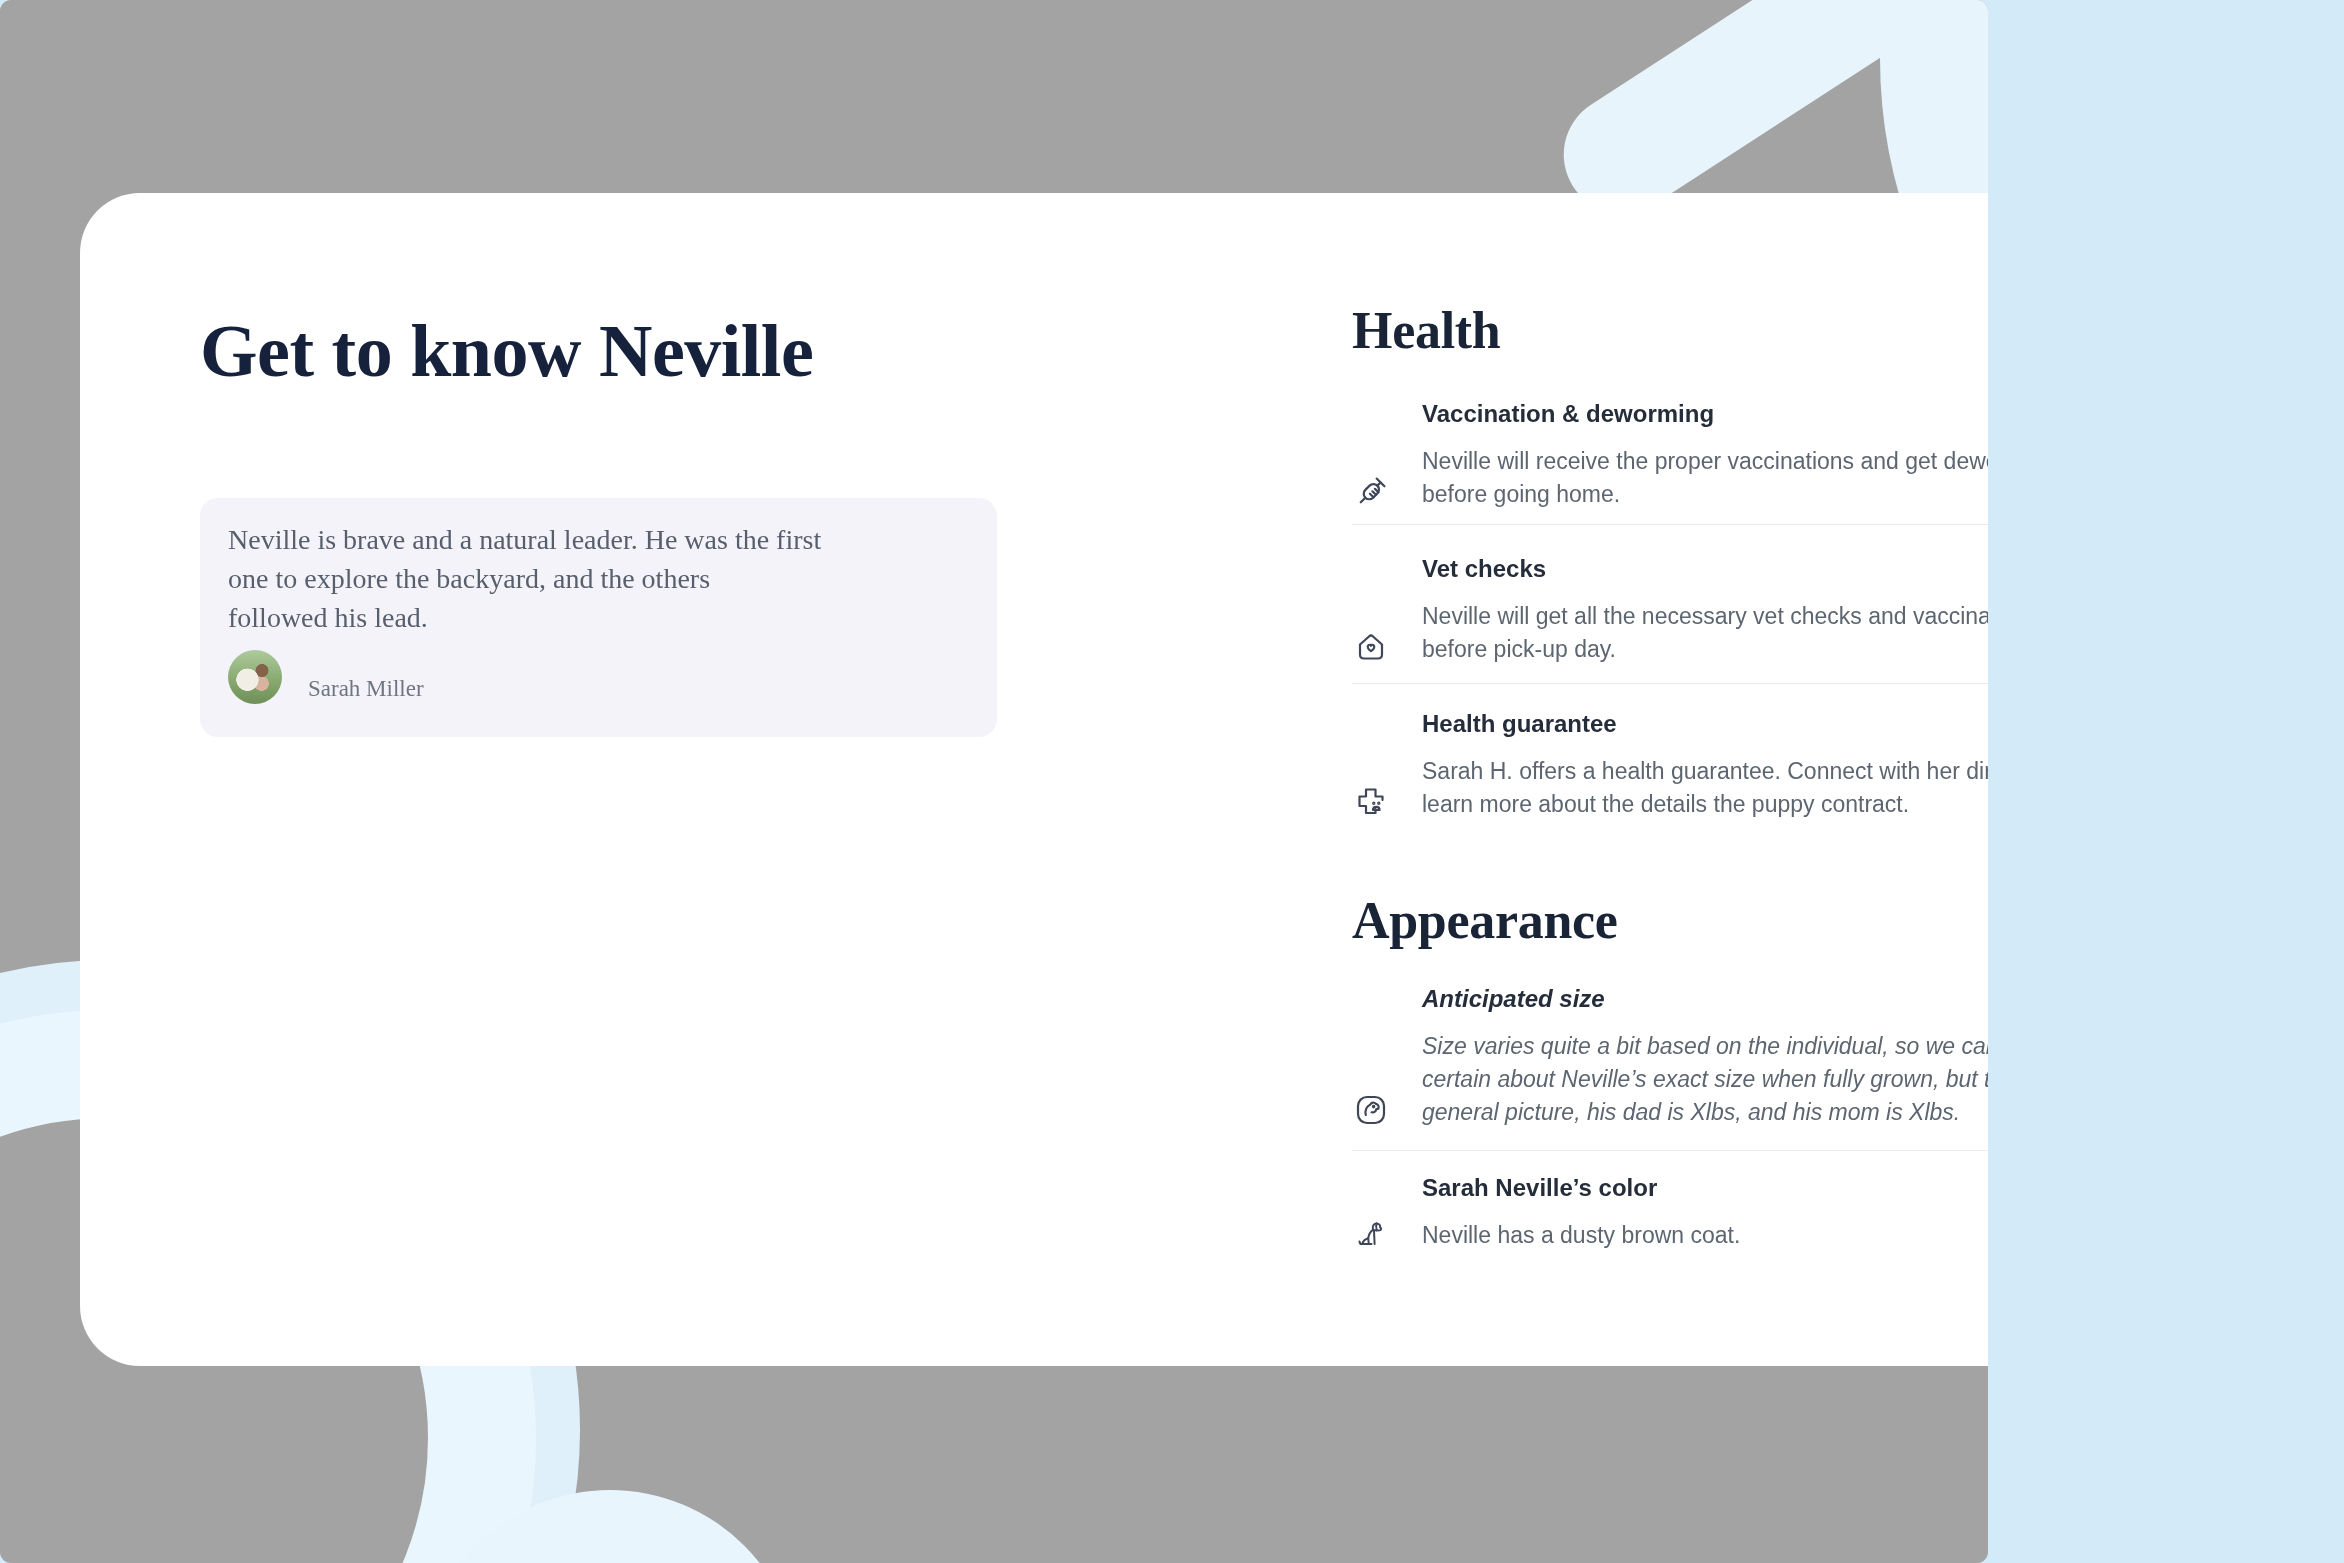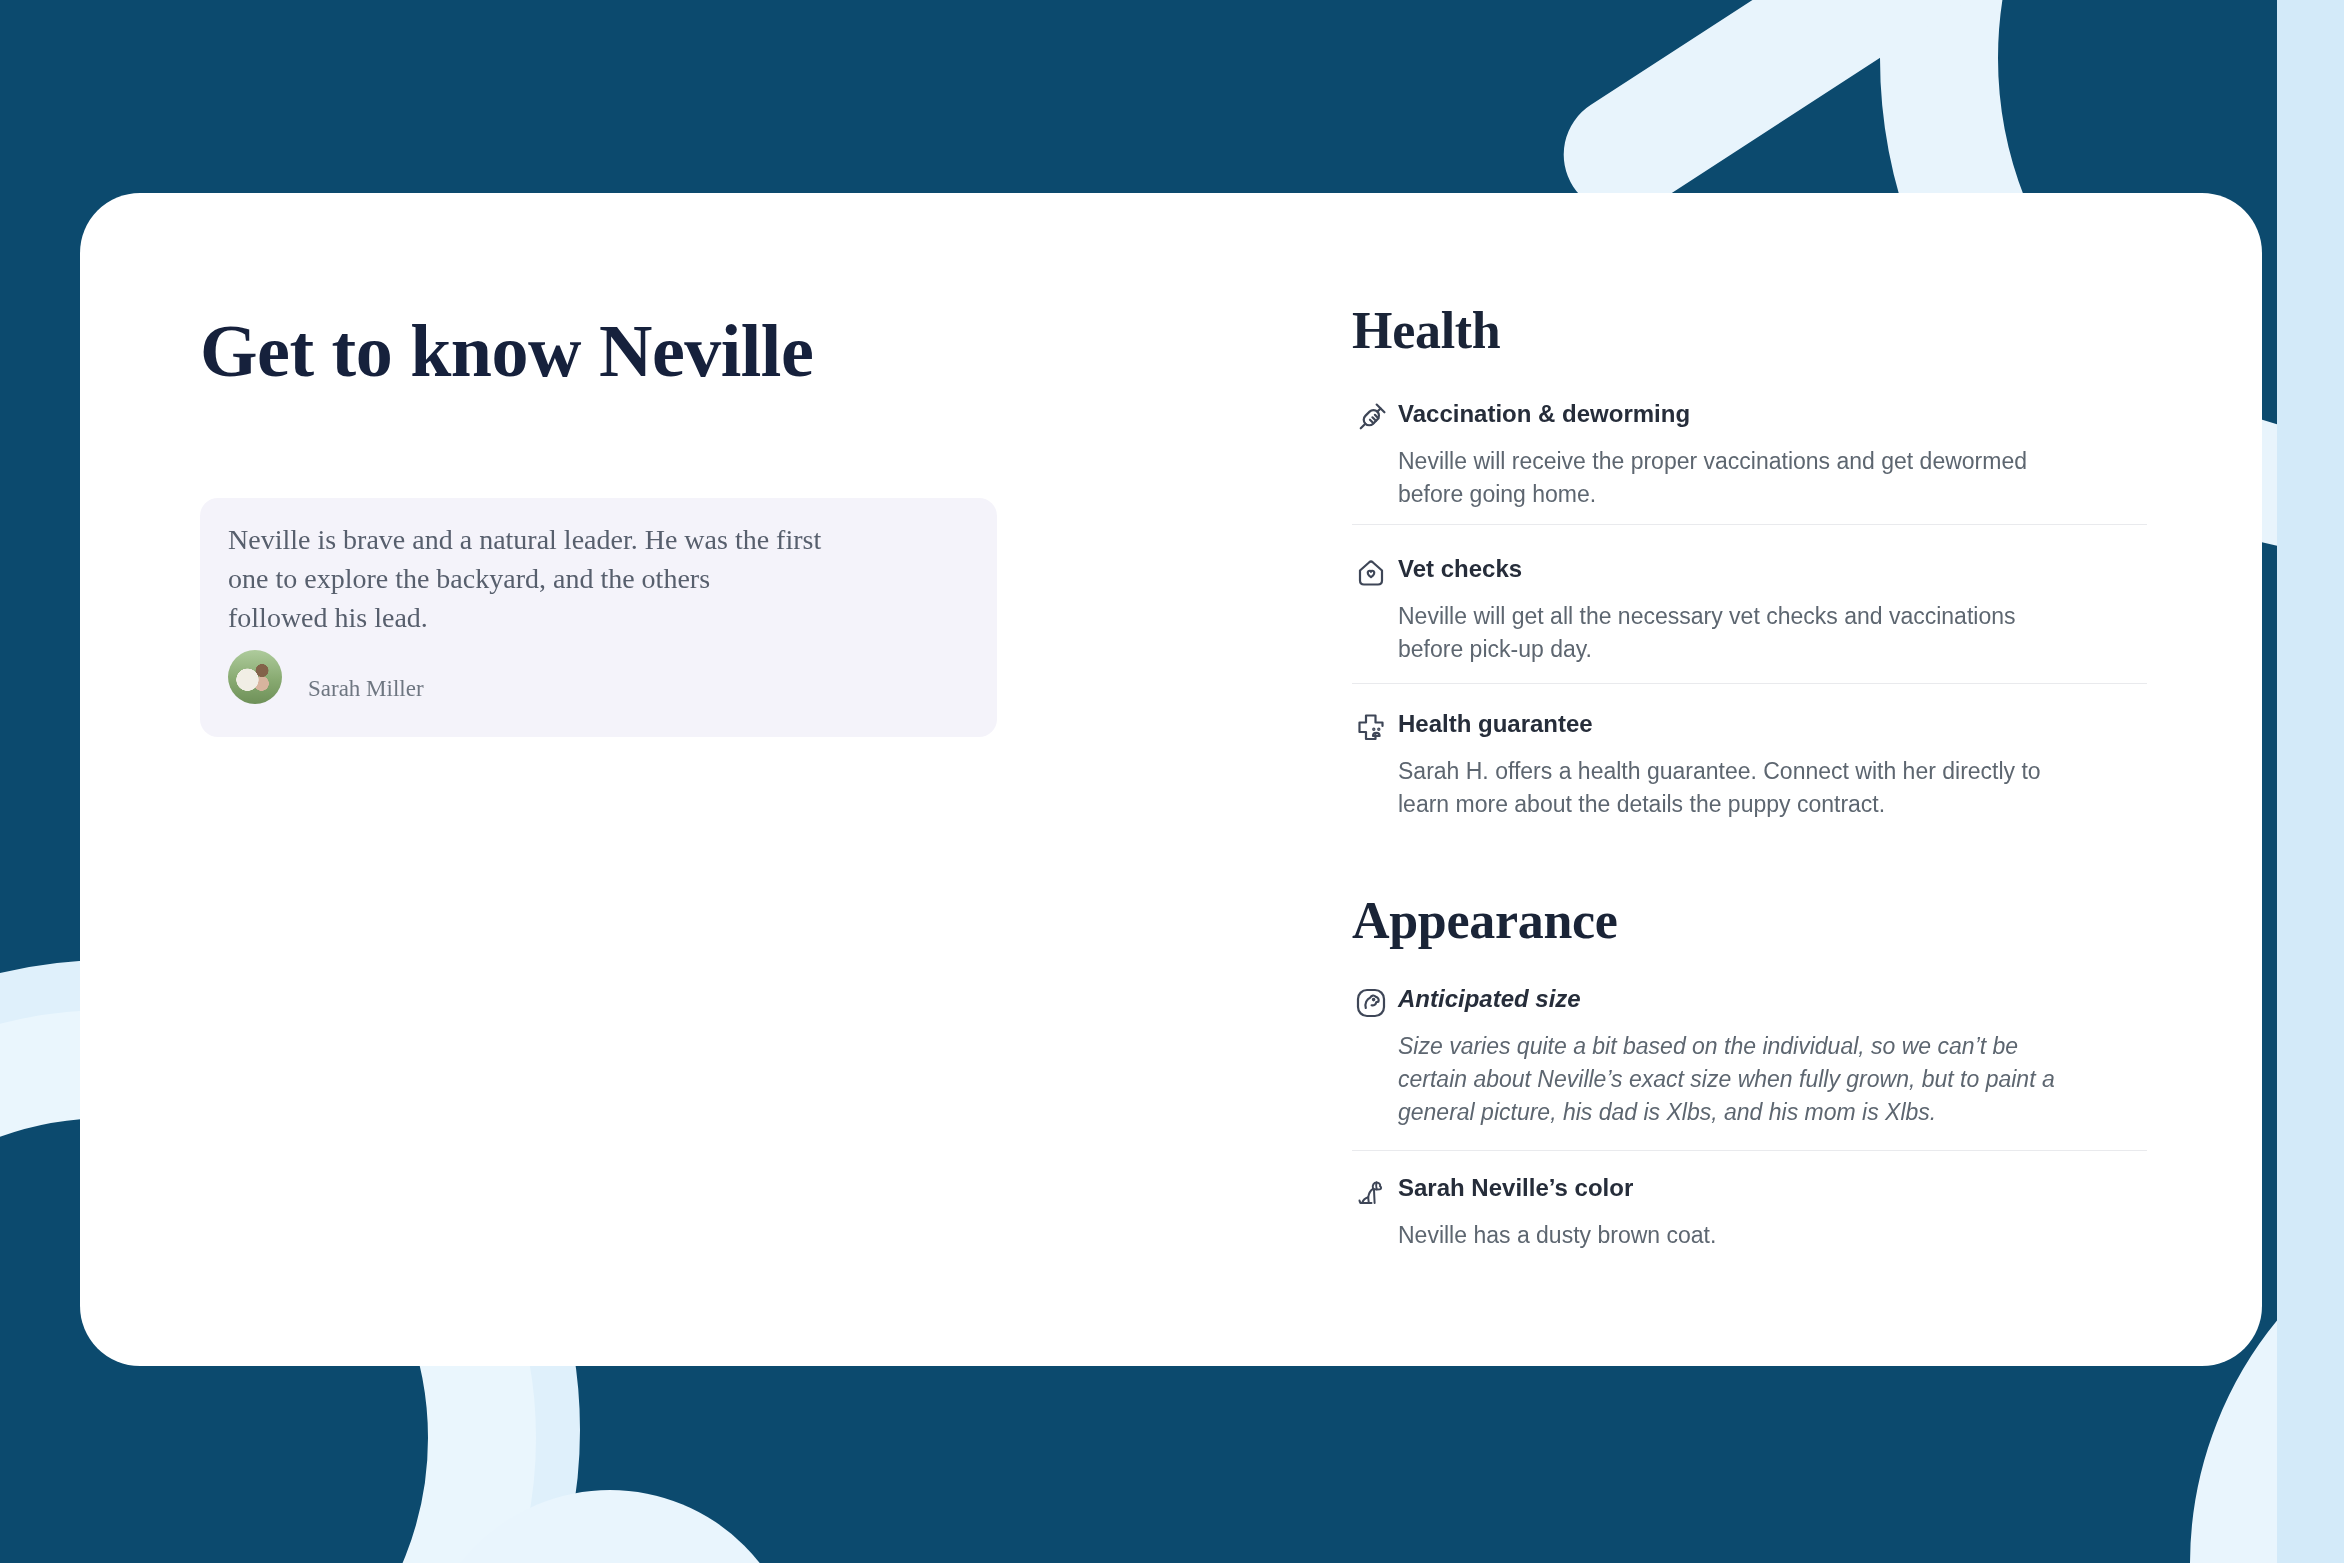--- a/index.html
+++ b/index.html
@@ -2,21 +2,21 @@
 <html><head>
 <meta charset="utf-8">
 <style>
   html,body{margin:0;padding:0;}
   body{
     width:2344px;height:1563px;
     font-family:"Liberation Sans", sans-serif;
     background:#D3EAF9;
     position:relative;
   }
-  .stage{position:absolute;inset:0;width:2277px;height:1563px;overflow:hidden;background:#0c4a6e;}
+  .stage{position:absolute;inset:0;width:1988px;height:1563px;overflow:hidden;background:#a3a3a3;border-radius:11px;}
   
   .deco{position:absolute;border-radius:50%;pointer-events:none;}
   .ring{background:transparent;}
   .deco-tr-ring{left:1880px;top:-440px;width:760px;height:760px;border:118px solid #E8F4FC;}
   .deco-tr-band{left:1520px;top:-52px;width:660px;height:118px;background:#E8F4FC;border-radius:70px;transform:rotate(-33deg);}
   .deco-bl-ring2{left:-360px;top:960px;width:700px;height:700px;border:120px solid #DFF0FB;}
   .deco-bl-ring{left:-320px;top:1010px;width:640px;height:640px;border:108px solid #EAF6FD;}
   .deco-dome{left:420px;top:1490px;width:380px;height:380px;background:#E9F5FD;}
   .deco-br-ring1{left:2190px;top:1180px;width:560px;height:560px;border:104px solid #E9F5FD;}
   .deco-br-ring2{left:2250px;top:1500px;width:600px;height:600px;border:110px solid #E9F5FD;}
@@ -57,21 +57,21 @@
   
   .right-col{position:absolute;left:1272px;top:0;width:795px;height:100%;}
   .section-heading{
     position:absolute;left:0;margin:0;
     font-family:"Liberation Serif","DejaVu Serif",serif;
     font-weight:600;font-size:52px;line-height:48px;color:#1A2437;
     letter-spacing:-0.3px;
   }
   .h-health{top:114px;}
   .h-appearance{top:704px;}
-  .feat{position:absolute;left:0;display:flex;align-items:flex-start;width:795px;}
+  .feat{position:absolute;left:0;display:flex;align-items:flex-end;width:795px;gap:24px;}
   .feat-icon{width:38px;height:38px;margin-right:8px;flex:0 0 38px;}
   .feat-icon svg{display:block;}
   .feat-body{flex:1;}
   .feat-body h3{margin:0;font-size:24px;line-height:30px;font-weight:700;color:#262D3A;}
   .feat-body p{margin:16px 0 0;font-size:23px;line-height:33px;color:#5D6670;white-space:pre-line;}
   .f1{top:206px;}
   .f2{top:361px;}
   .f3{top:516px;}
   .f4{top:791px;font-style:italic;}
   .f5{top:980px;}

